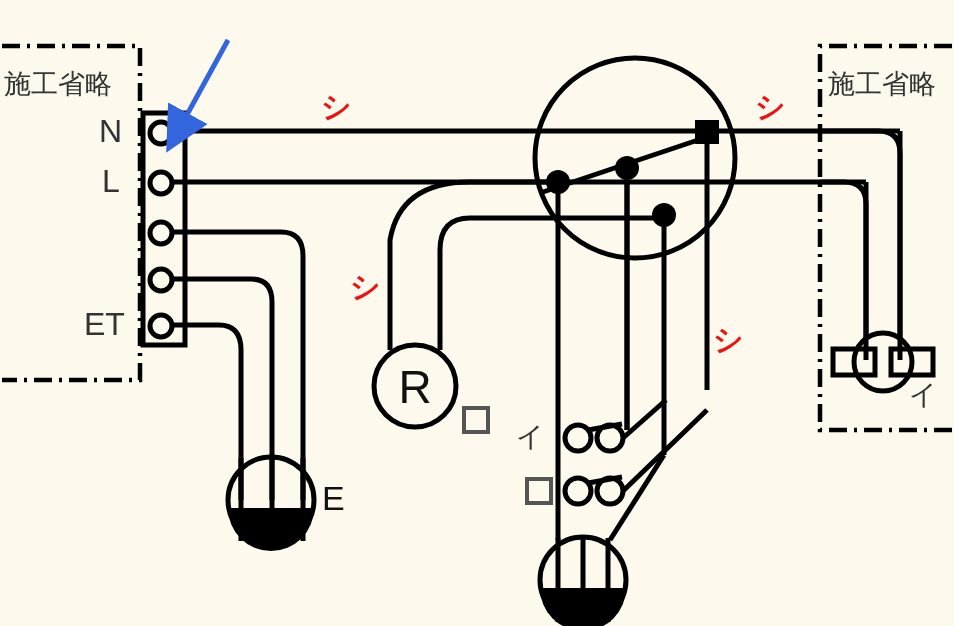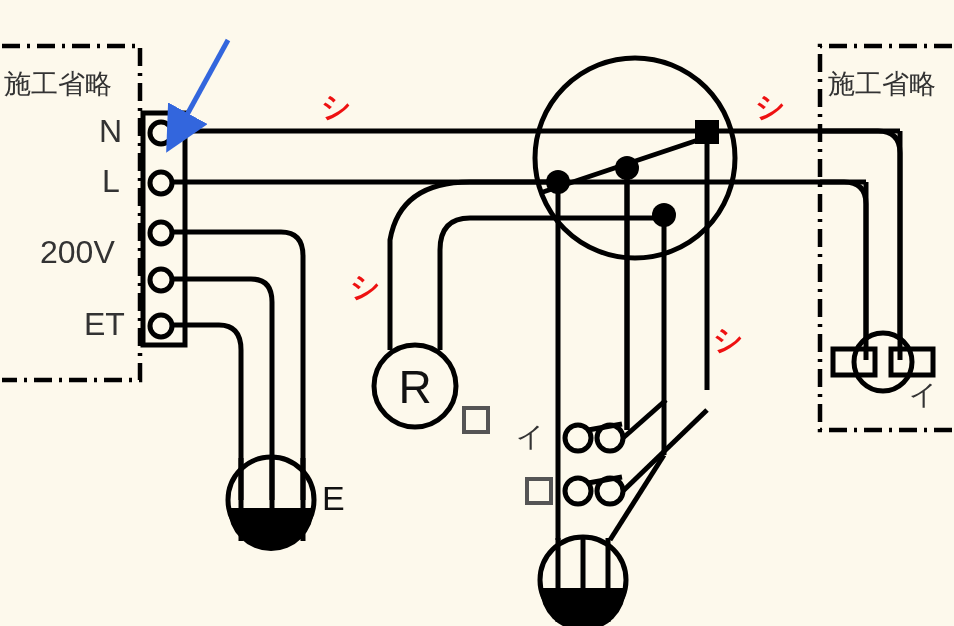--- a/index.html
+++ b/index.html
@@ -190,21 +190,20 @@
   </svg>
 
   <div class="txt" style="position:absolute; left:4px; top:66px; font-size:27px; color:#333;">施工省略</div>
 
   <div class="txt" style="position:absolute; left:828px; top:66px; font-size:27px; color:#333;">施工省略</div>
 
   <div style="position:absolute; left:99px; top:113px; font-size:32px; color:#333;">N</div>
 
   <div style="position:absolute; left:102px; top:163px; font-size:32px; color:#333;">L</div>
 
-  <div style="position:absolute; left:40px; top:234px; font-size:32px; color:#333;">200V</div>
 
   <div style="position:absolute; left:84px; top:306px; font-size:32px; color:#333;text-align:right;">ET</div>
 
   <div style="position:absolute; left:321px; top:87px; font-size:30px; color:#ee1111; font-weight:bold;">シ</div>
 
   <div style="position:absolute; left:350px; top:267px; font-size:30px; color:#ee1111; font-weight:bold;">シ</div>
 
   <div style="position:absolute; left:755px; top:87px; font-size:30px; color:#ee1111; font-weight:bold;">シ</div>
 
   <div style="position:absolute; left:713px; top:320px; font-size:30px; color:#ee1111; font-weight:bold;">シ</div>

